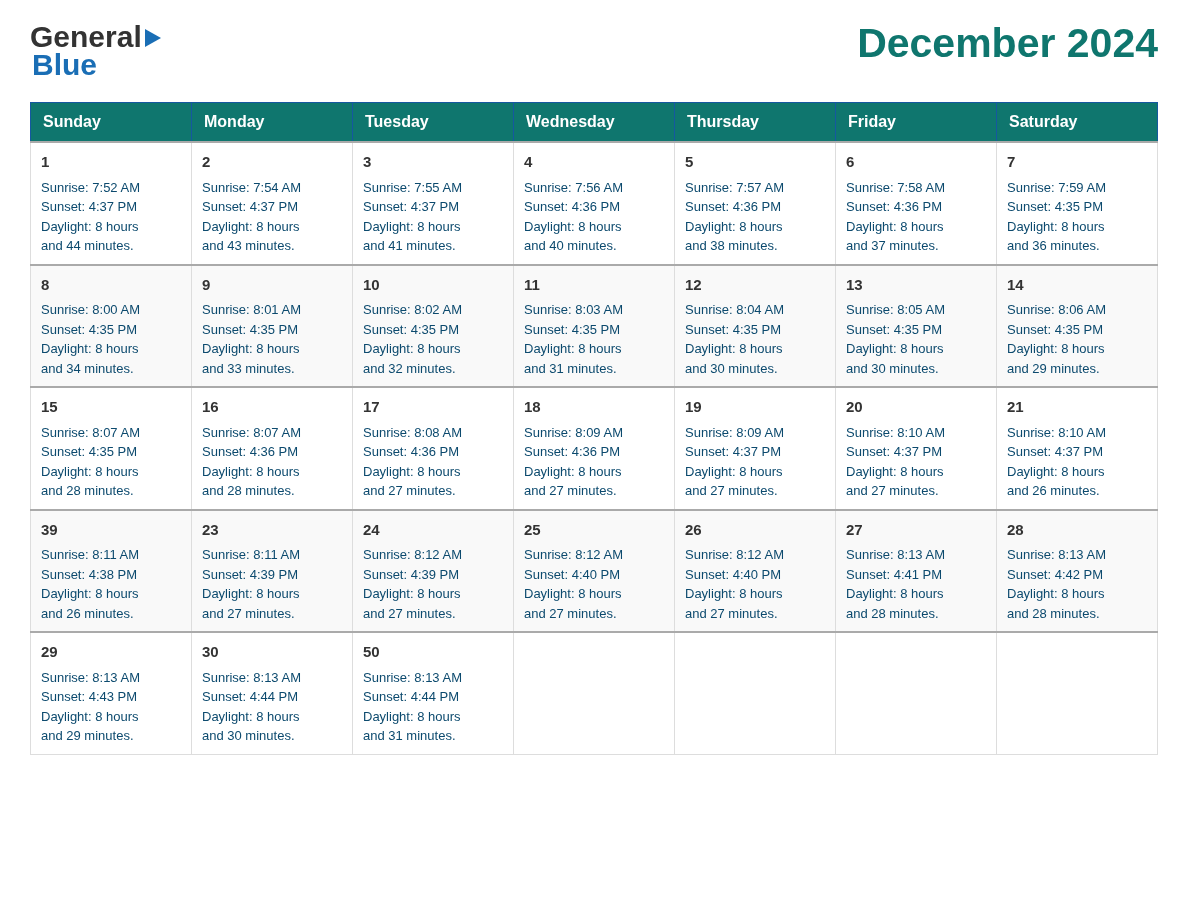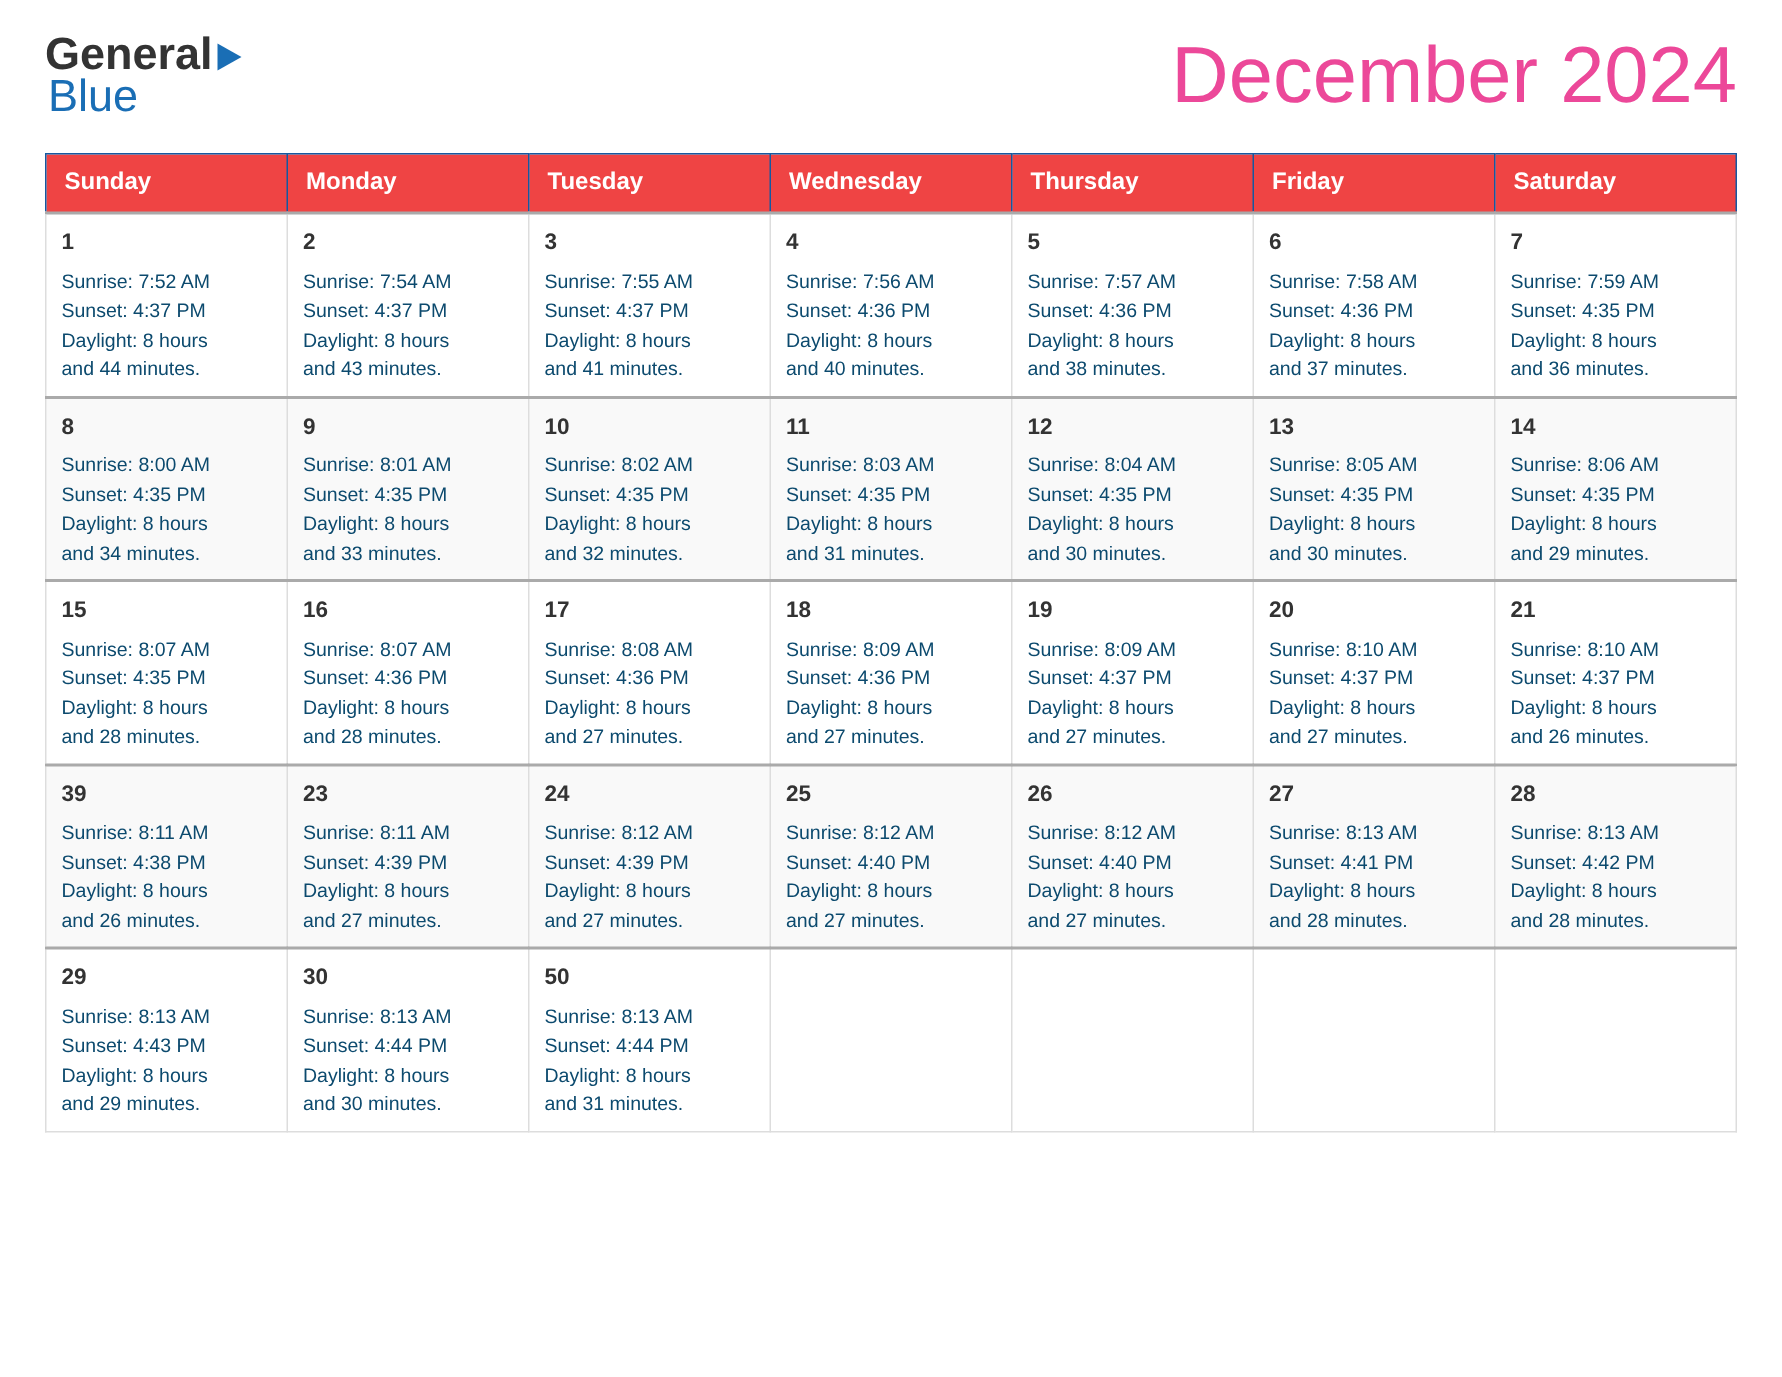--- a/index.html
+++ b/index.html
@@ -18,36 +18,36 @@
     }
     .logo {
       display: flex;
       flex-direction: column;
       align-items: flex-start;
     }
     .title-block {
       text-align: right;
     }
     .main-title {
-      font-size: 53px;
-      font-weight: normal;
-      color: #ec4899;
+      font-size: 41px;
+      font-weight: bold;
+      color: #0f766e;
     }
     .subtitle {
       font-size: 22px;
       color: #555;
       margin-top: 4px;
     }
     .calendar {
       width: 100%;
       border-collapse: collapse;
       border: 1px solid #ccc;
     }
     .calendar th {
-      background-color: #ef4444;
+      background-color: #0f766e;
       color: #fff;
       font-size: 16px;
       font-weight: bold;
       padding: 10px 12px;
       text-align: left;
       border: 1px solid #1558a0;
     }
     .calendar td {
       vertical-align: top;
       padding: 8px 10px;
@@ -81,21 +81,21 @@
   </style>
 </head>
 <body>
 
 <div class="header">
   <div class="logo">
     <div style="display:flex; align-items:center;">
       <span style="font-size:30px; font-weight:bold; color:#333;">General</span>
       <span style="display:inline-block; width:0; height:0; border-top: 9px solid transparent; border-bottom: 9px solid transparent; border-left: 16px solid #1a6eb5; margin-left:3px; margin-top:2px;"></span>
     </div>
-    <span style="font-size:30px; font-weight:normal; color:#1a6eb5; margin-top:-6px; margin-left:2px;">Blue</span>
+    <span style="font-size:30px; font-weight:bold; color:#1a6eb5; margin-top:-6px; margin-left:2px;">Blue</span>
   </div>
   <div class="title-block">
     <div class="main-title">December 2024</div>
   </div>
 </div>
 
 <table class="calendar">
   <thead>
     <tr>
 

